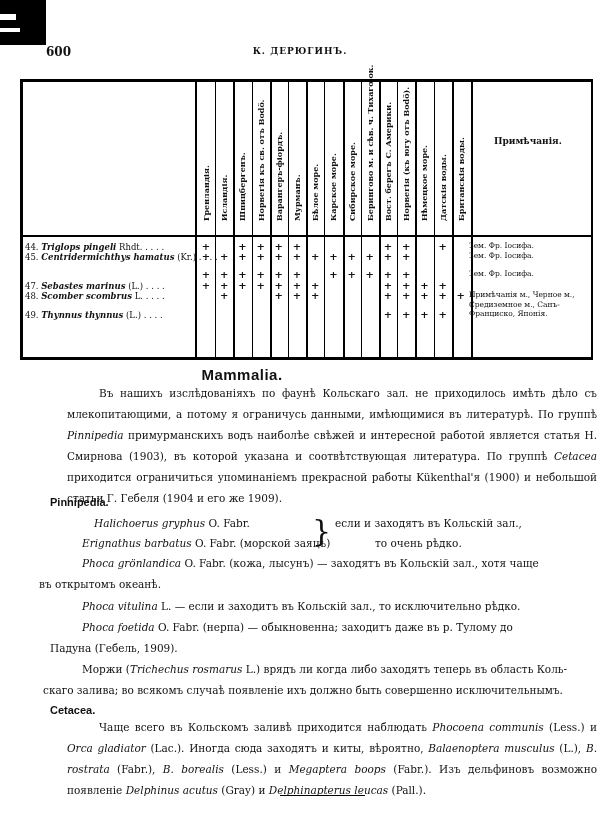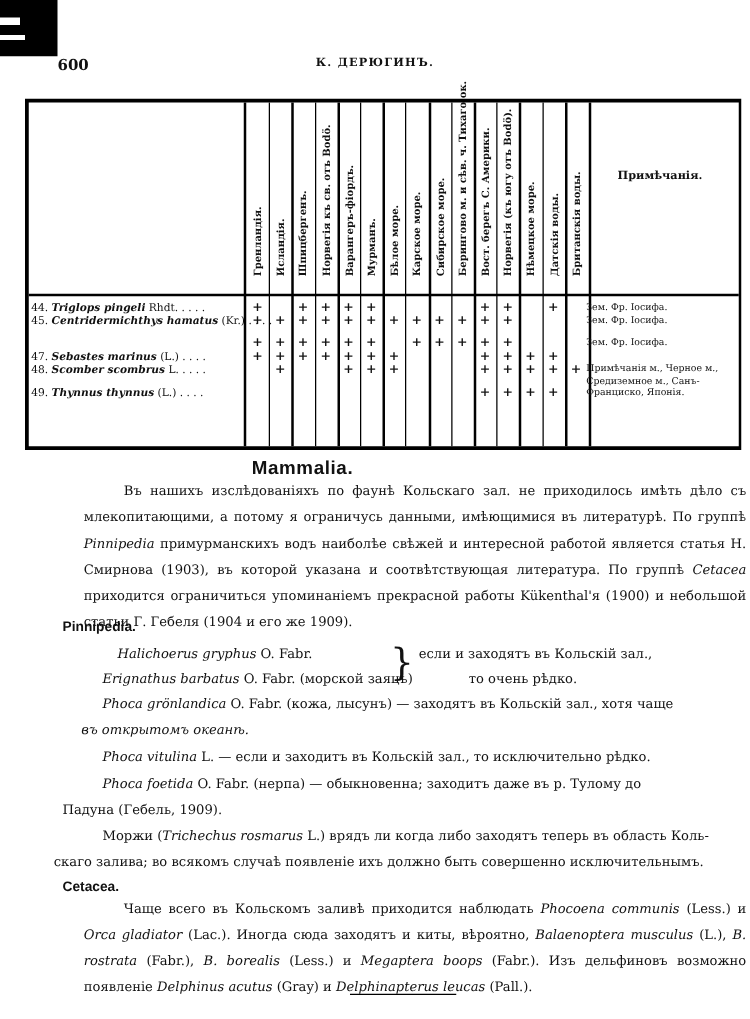--- a/index.html
+++ b/index.html
@@ -206,21 +206,21 @@
 <div class="line" style="left:82px; top:537px;">
   <i>Erignathus barbatus</i><span> O. Fabr. (морской заяцъ)</span>
 </div>
 <div class="brace">}</div>
 <div class="line" style="left:335px; top:517px;">если и заходятъ въ Кольскій зал.,</div>
 <div class="line" style="left:375px; top:537px;">то очень рѣдко.</div>
 
 <div class="line" style="left:82px; top:557px;">
   <i>Phoca grönlandica</i><span> O. Fabr. (кожа, лысунъ) — заходятъ въ Кольскій зал., хотя чаще</span>
 </div>
-<div class="line" style="left:65px; top:578px;font-style:italic;">въ открытомъ океанѣ.</div>
+<div class="line" style="left:39px; top:578px;">въ открытомъ океанѣ.</div>
 
 <div class="line" style="left:82px; top:600px;">
   <i>Phoca vitulina</i><span> L. — если и заходитъ въ Кольскій зал., то исключительно рѣдко.</span>
 </div>
 
 <div class="line" style="left:82px; top:621px;">
   <i>Phoca foetida</i><span> O. Fabr. (нерпа) — обыкновенна; заходитъ даже въ р. Тулому до</span>
 </div>
 <div class="line" style="left:50px; top:642px;">Падуна (Гебель, 1909).</div>
 

